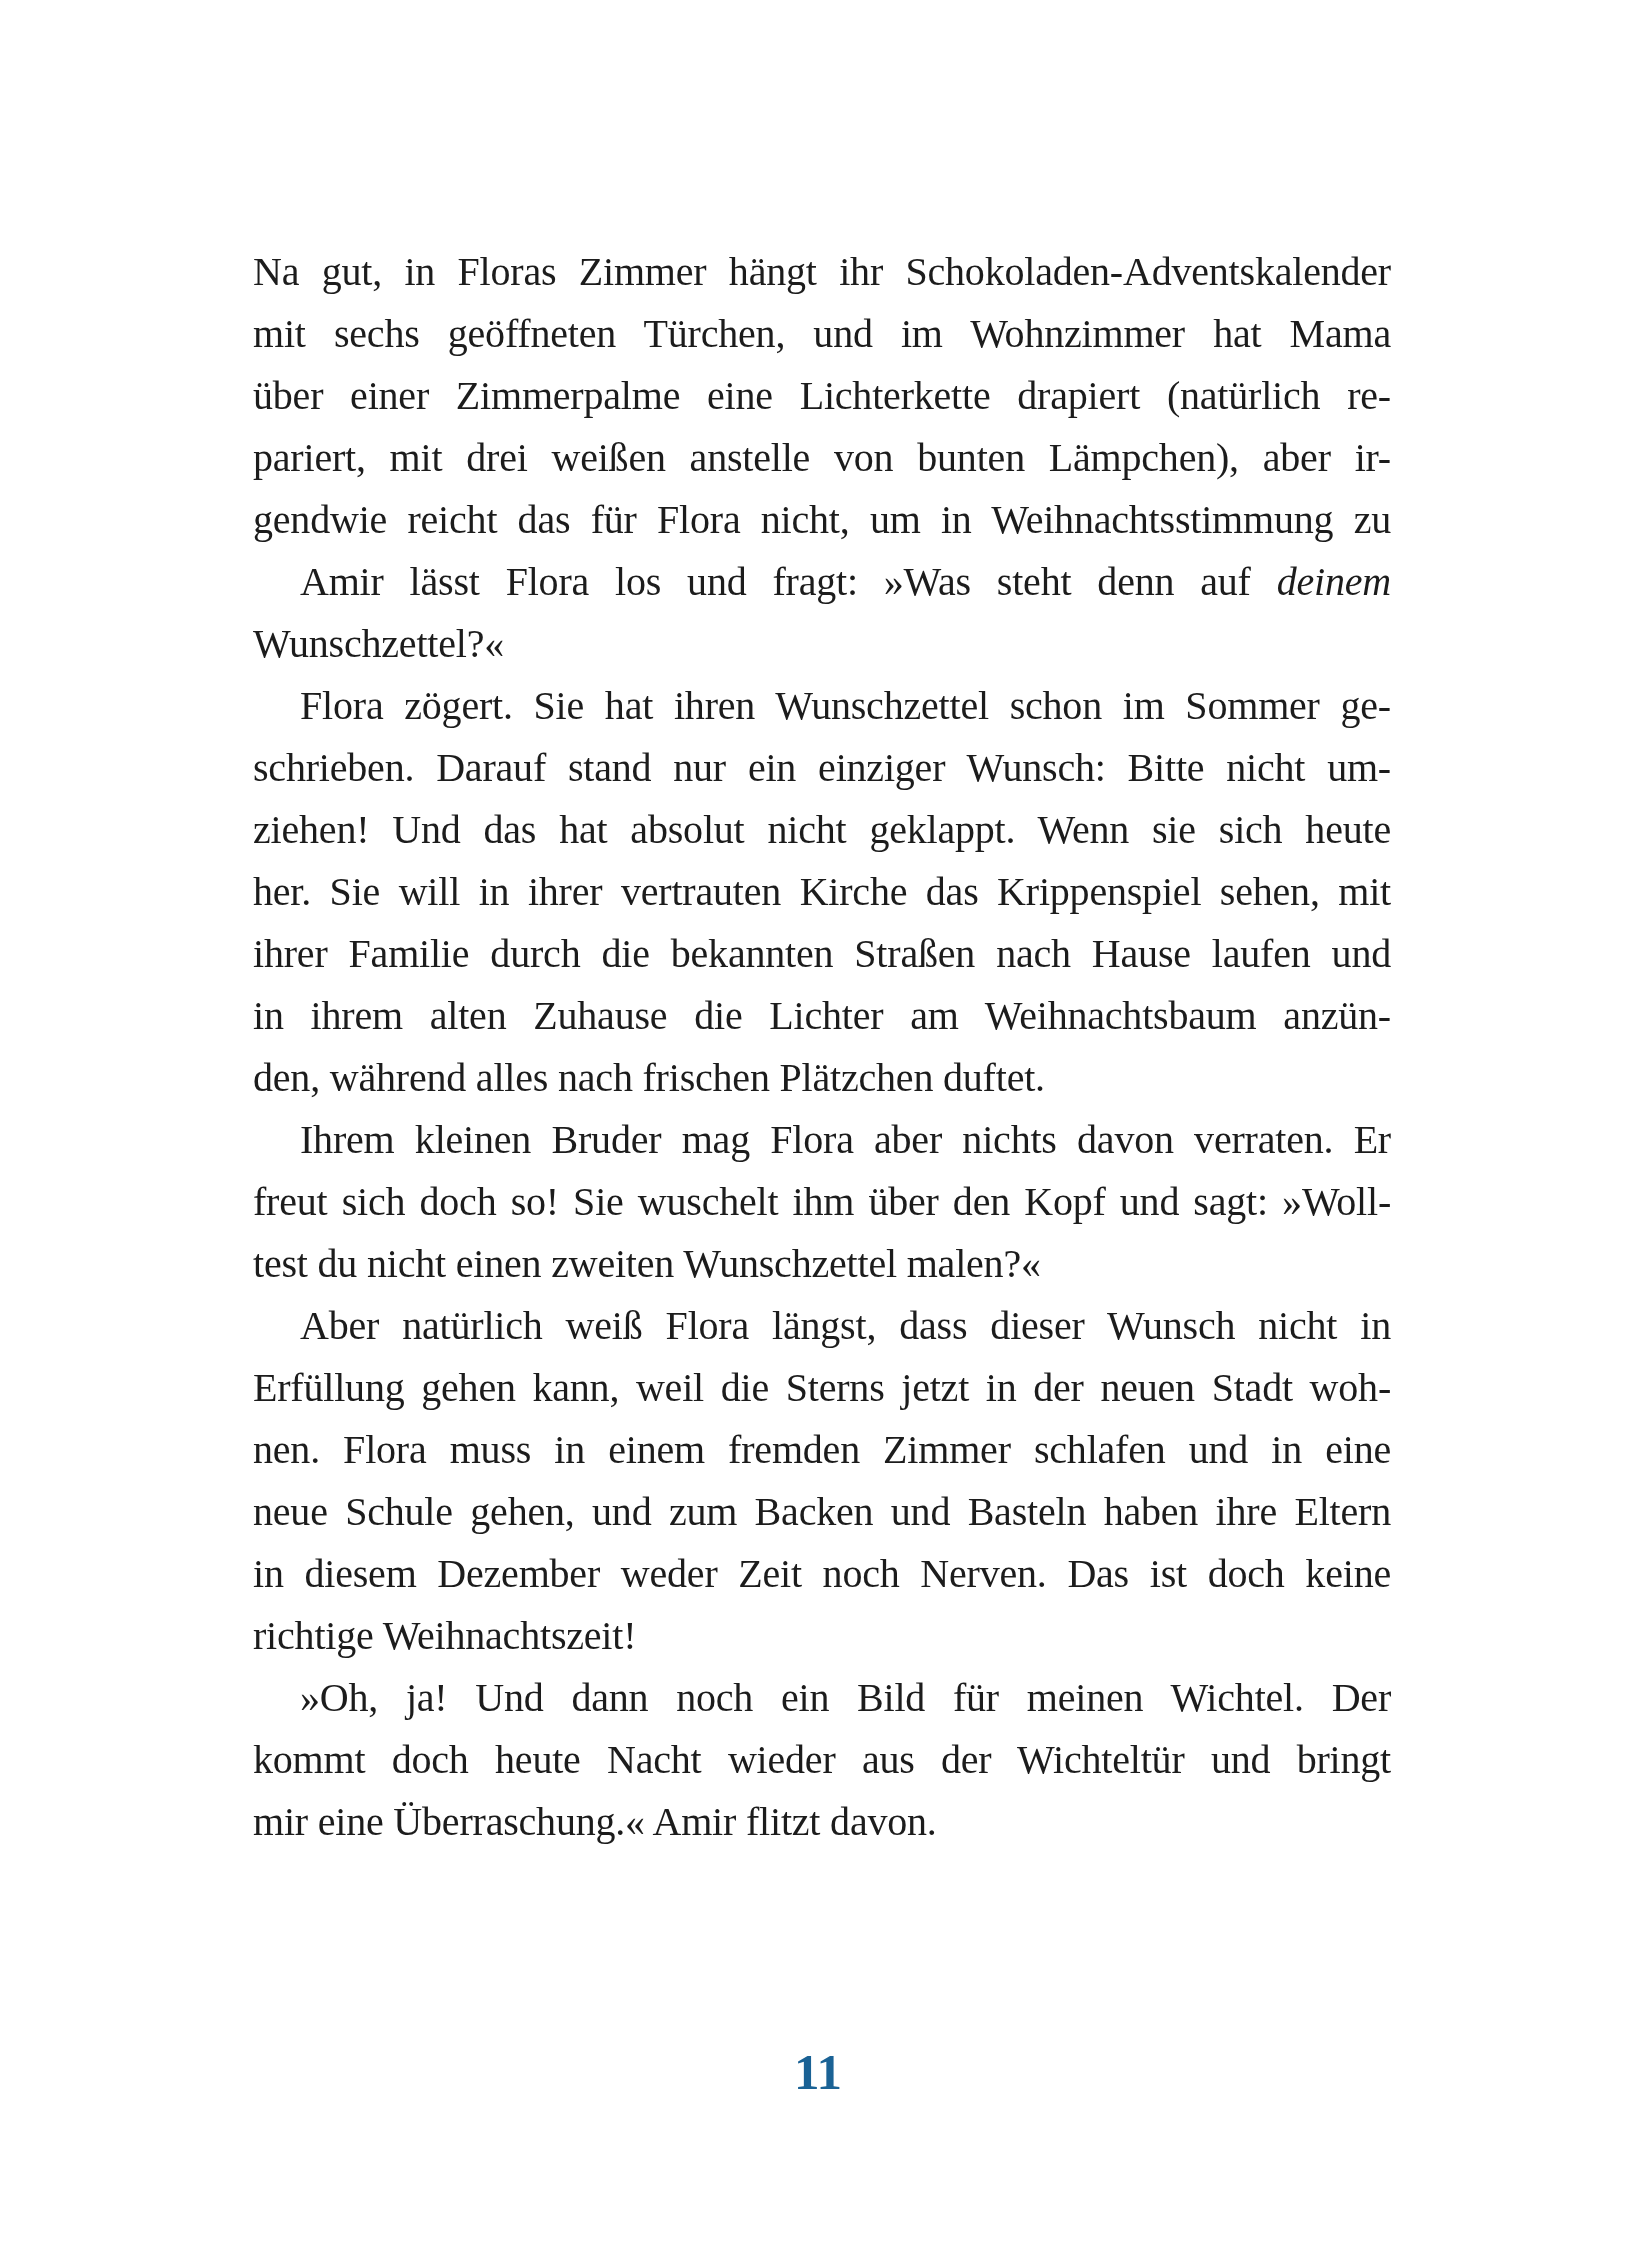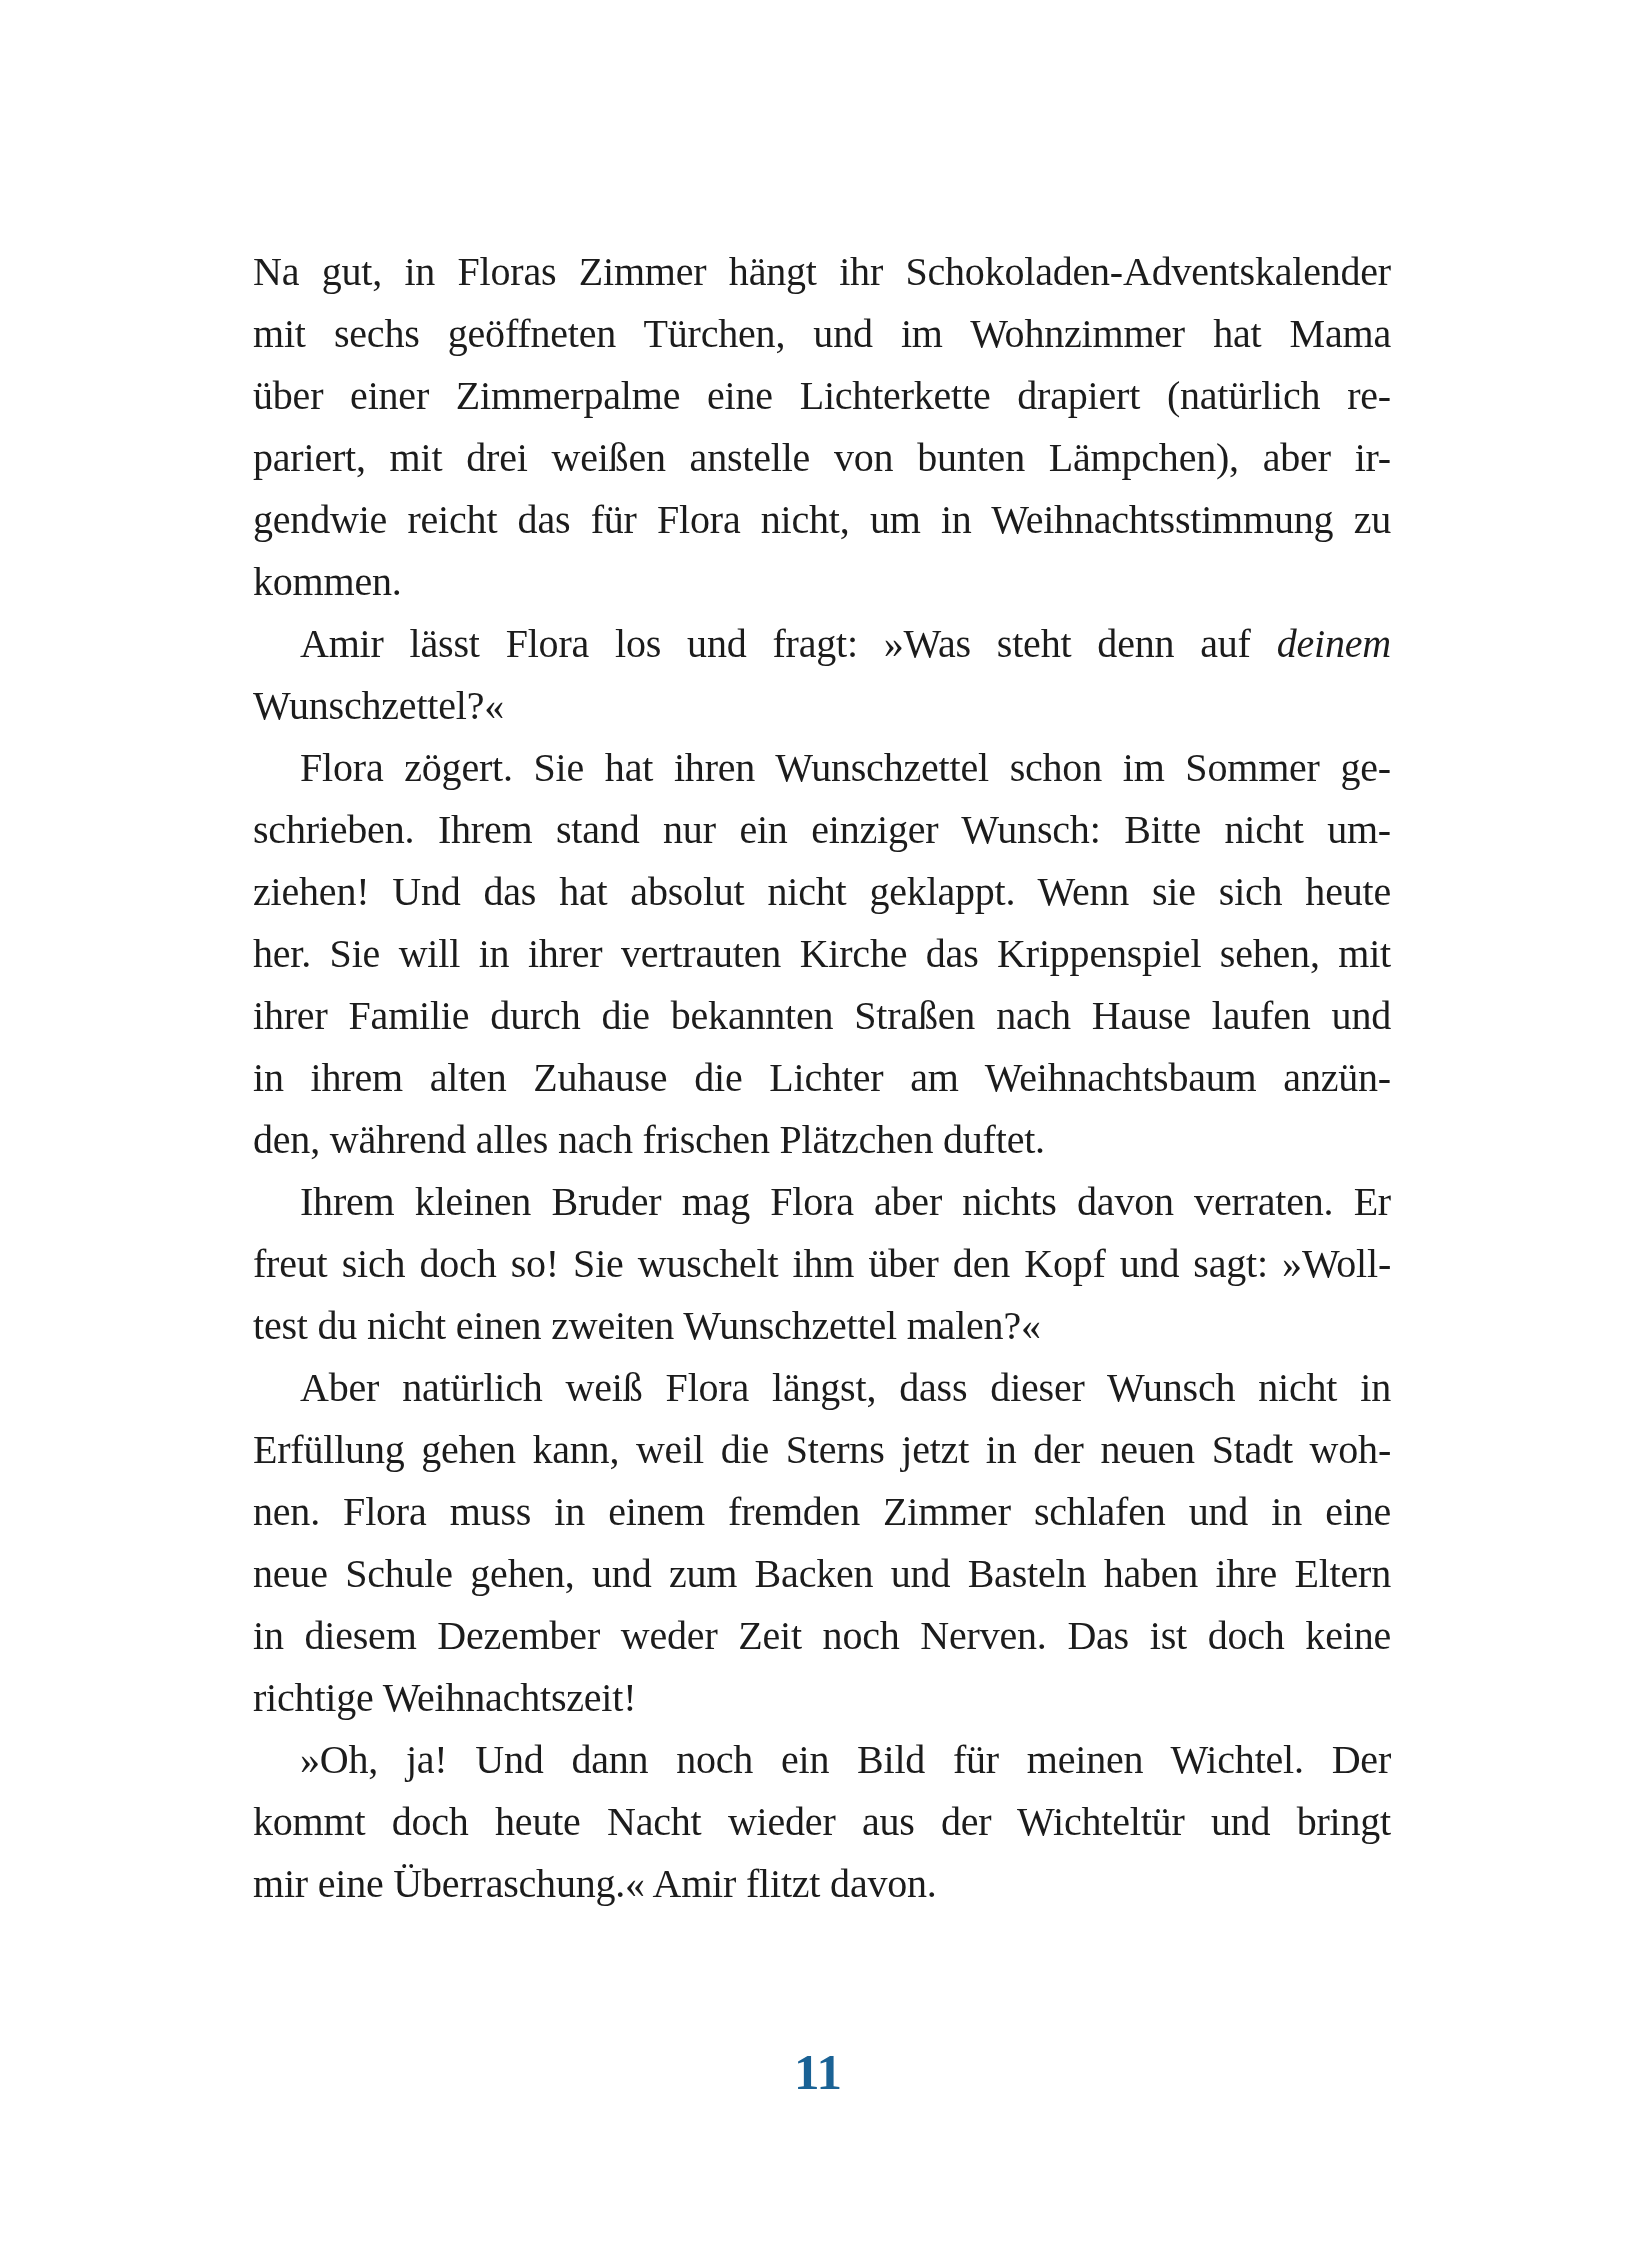--- a/index.html
+++ b/index.html
@@ -52,29 +52,28 @@
 <body>
 
 <div class="page">
   <div class="text-block" id="text-block" style="color: rgb(28, 28, 28);">
       <div class="paragraph">
         <div class="line"><span>Na gut, in Floras Zimmer hängt ihr Schokoladen-Adventskalender</span></div>
         <div class="line"><span>mit sechs geöffneten Türchen, und im Wohnzimmer hat Mama</span></div>
         <div class="line"><span>über einer Zimmerpalme eine Lichterkette drapiert (natürlich re-</span></div>
         <div class="line"><span>pariert, mit drei weißen anstelle von bunten Lämpchen), aber ir-</span></div>
         <div class="line"><span>gendwie reicht das für Flora nicht, um in Weihnachtsstimmung zu</span></div>
-        <div class="line last"><span>kommen.</span></div>
       </div>
       <div class="paragraph">
         <div class="line indent"><span>Amir lässt Flora los und fragt: »Was steht denn auf </span><em>deinem</em></div>
         <div class="line last"><span>Wunschzettel?«</span></div>
       </div>
       <div class="paragraph">
         <div class="line indent"><span>Flora zögert. Sie hat ihren Wunschzettel schon im Sommer ge-</span></div>
-        <div class="line"><span>schrieben. Ihrem stand nur ein einziger Wunsch: Bitte nicht um-</span></div>
+        <div class="line"><span>schrieben. Darauf stand nur ein einziger Wunsch: Bitte nicht um-</span></div>
         <div class="line"><span>ziehen! Und das hat absolut nicht geklappt. Wenn sie sich heute</span></div>
         <div class="line"><span>her. Sie will in ihrer vertrauten Kirche das Krippenspiel sehen, mit</span></div>
         <div class="line"><span>ihrer Familie durch die bekannten Straßen nach Hause laufen und</span></div>
         <div class="line"><span>in ihrem alten Zuhause die Lichter am Weihnachtsbaum anzün-</span></div>
         <div class="line last"><span>den, während alles nach frischen Plätzchen duftet.</span></div>
       </div>
       <div class="paragraph">
         <div class="line indent"><span>Ihrem kleinen Bruder mag Flora aber nichts davon verraten. Er</span></div>
         <div class="line"><span>freut sich doch so! Sie wuschelt ihm über den Kopf und sagt: »Woll-</span></div>
         <div class="line last"><span>test du nicht einen zweiten Wunschzettel malen?«</span></div>

